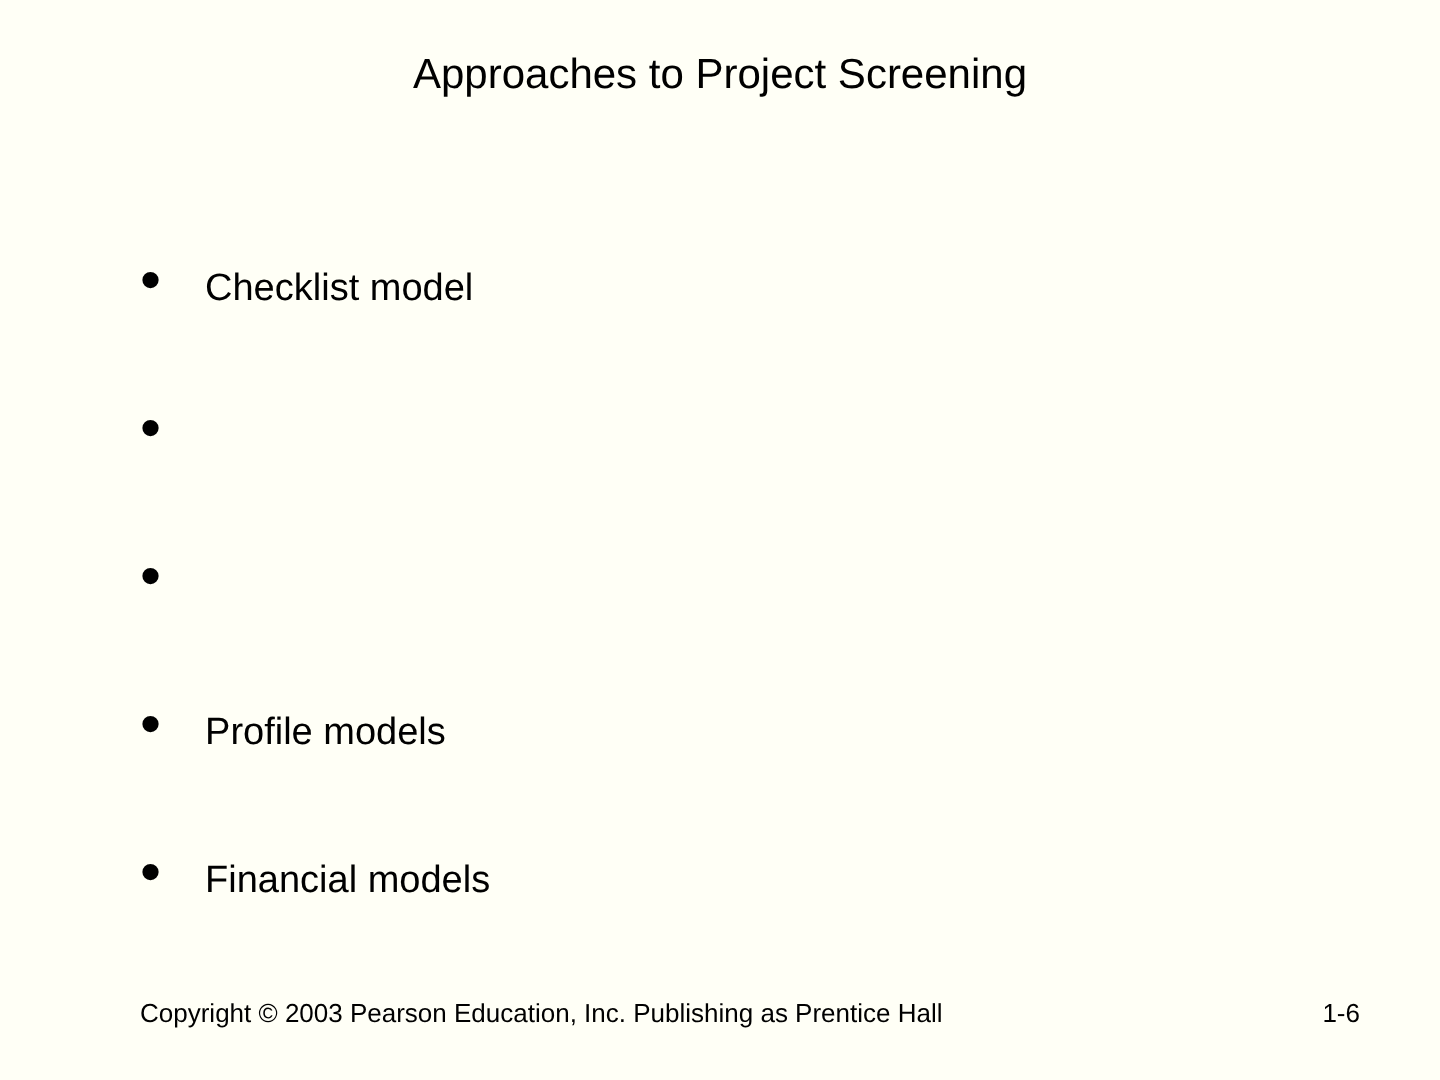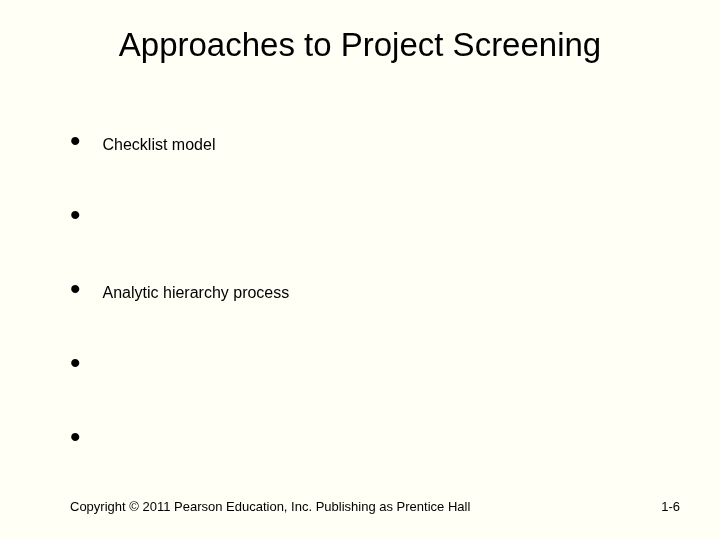--- a/index.html
+++ b/index.html
@@ -17,21 +17,21 @@
     width: 720px;
     height: 540px;
     box-sizing: border-box;
   }
   .title {
     position: absolute;
     top: 26px;
     left: 0;
     width: 720px;
     text-align: center;
-    font-size: 33px;
+    font-size: 21px;
     font-weight: 400;
   }
   .bullets {
     position: absolute;
     top: 130px;
     left: 70px;
     right: 60px;
   }
   .bullet-row {
     display: flex;
@@ -39,21 +39,21 @@
     margin-bottom: 44px;
   }
   .dot {
     font-size: 30px;
     line-height: 1;
     margin-right: 22px;
     position: relative;
     top: -4px;
   }
   .item-text {
-    font-size: 16px;
+    font-size: 19px;
   }
   .footer {
     position: absolute;
     left: 70px;
     right: 40px;
     bottom: 26px;
     display: flex;
     justify-content: space-between;
     align-items: baseline;
     font-size: 13px;
@@ -69,28 +69,29 @@
   <div class="bullets">
     <div class="bullet-row">
       <span class="dot">•</span>
       <span class="item-text">Checklist model</span>
     </div>
     <div class="bullet-row">
       <span class="dot">•</span>
     </div>
     <div class="bullet-row">
       <span class="dot">•</span>
-      <span class="item-text">Analytic hierarchy process</span>
     </div>
     <div class="bullet-row">
       <span class="dot">•</span>
+      <span class="item-text">Profile models</span>
     </div>
     <div class="bullet-row">
       <span class="dot">•</span>
+      <span class="item-text">Financial models</span>
     </div>
   </div>
 
   <div class="footer">
-    <span>Copyright © 2011 Pearson Education, Inc. Publishing as Prentice Hall</span>
+    <span>Copyright © 2003 Pearson Education, Inc. Publishing as Prentice Hall</span>
     <span>1-6</span>
   </div>
 
 </div>
 
 </body></html>

